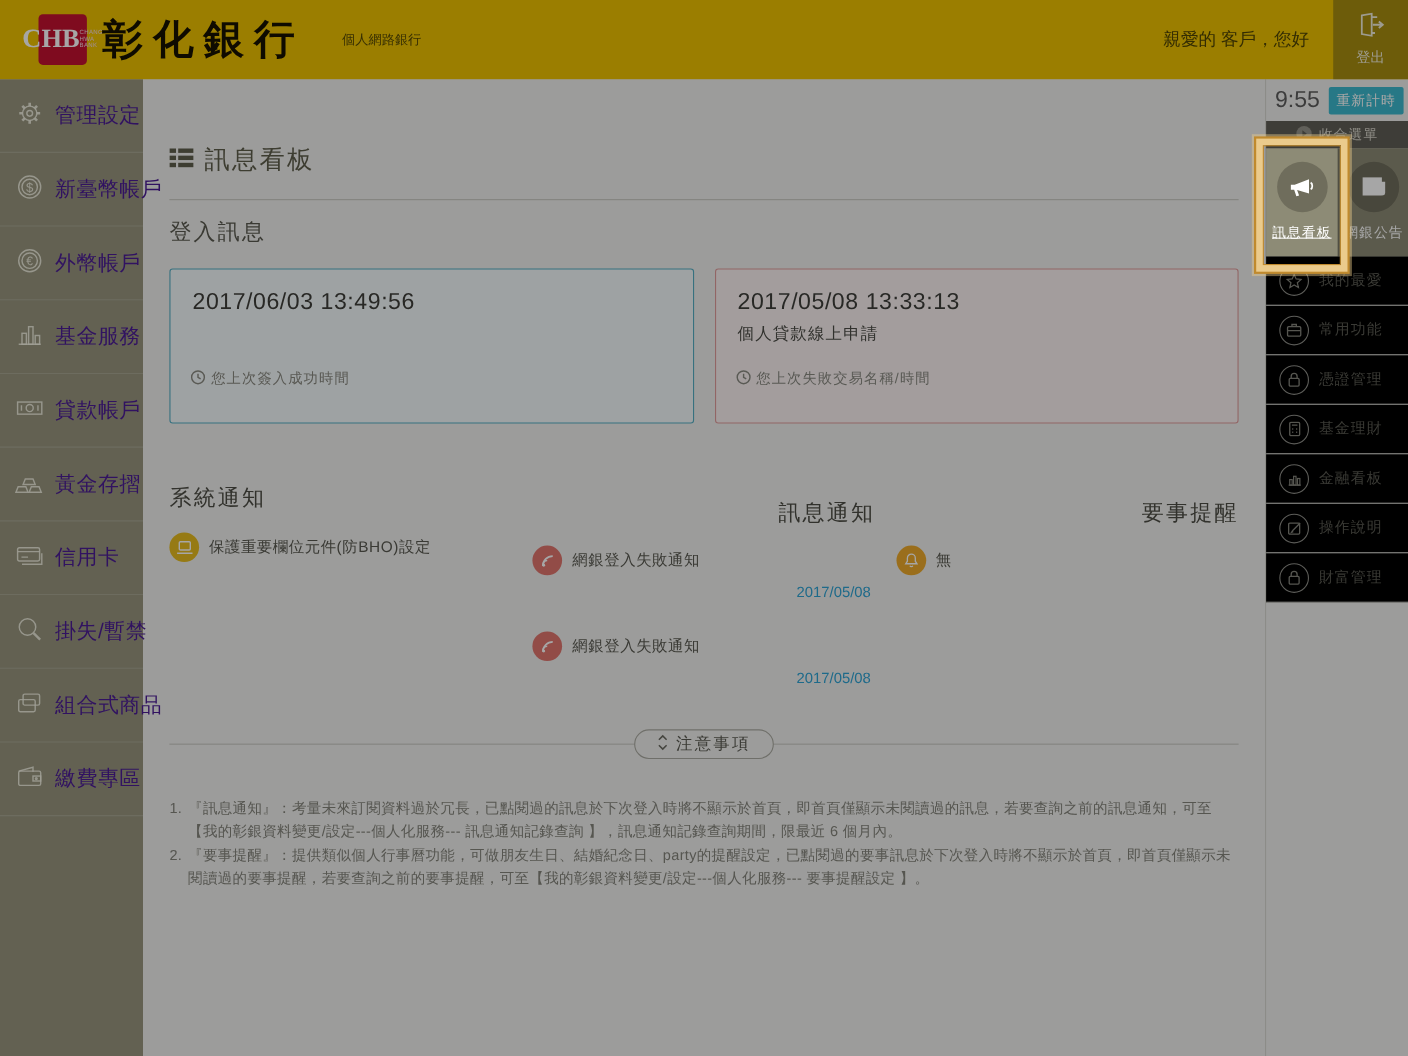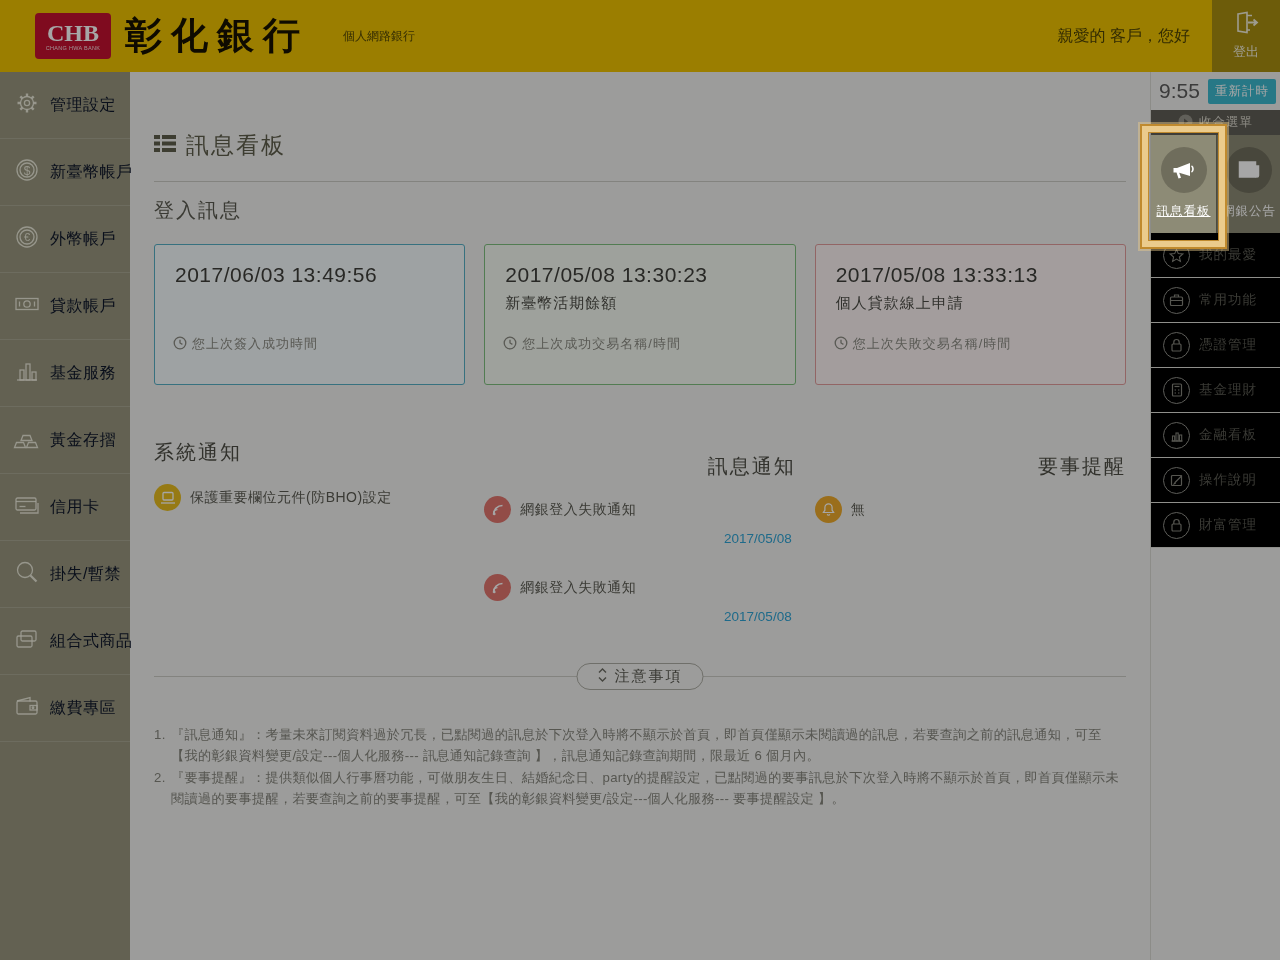--- a/index.html
+++ b/index.html
@@ -2,41 +2,41 @@
 <html style="--gold: #EEC200; --gold-dark: #A88E10; --brand-red: #C41230; --sidebar-olive: #98967F; --tile-olive: #8D8B76; --tile-circle: #6F6D5C; --collapse-bar: #605E56; --teal: #3CB9CE; --card1-accent: #55AEC4; --card2-accent: #7FBF7F; --card3-accent: #E09C9C; --badge-yellow: #E6BC1F; --badge-red: #E0756E; --badge-orange: #EDAA2B; --link-teal: #2FA3D4; --highlight-line: #C08A2E; --highlight-band: #EBCB8C;"><head>
 <meta charset="utf-8">
 <style>
   * { margin:0; padding:0; box-sizing:border-box; }
   html,body { width:1280px; height:960px; }
   body { font-family:"Liberation Sans", sans-serif; background:#F0F0EE; overflow:hidden; }
   .page { position:relative; width:1280px; height:960px; overflow:hidden; }
 
   
   .header { height:72px; background:var(--gold,#EEC200); display:flex; align-items:center; position:relative; }
-  .logo-box { width:76px; height:46px; margin-left:35px; background:var(--brand-red,#C41230); border-radius:4px;
-              display:flex; flex-direction:column; align-items:center; justify-content:center; }
+  .logo-box { width:44px; height:46px; margin-left:35px; background:var(--brand-red,#C41230); border-radius:4px;
+              display:flex; flex-direction:row; align-items:center; justify-content:center; }
   .logo-abbr { color:#fff; font-family:"Liberation Serif", serif; font-weight:bold; font-size:24px; line-height:24px; }
   .logo-sub { color:#F5D9DE; font-size:5.5px; letter-spacing:.3px; }
   .bank-name { margin-left:14px; font-family:"Liberation Serif", serif; font-weight:bold; font-size:37px;
                color:#171200; letter-spacing:9px; }
   .portal { margin-left:34px; font-size:12px; color:#574A05; }
   .greeting { margin-left:auto; margin-right:22px; font-size:16px; color:#4F4405; }
   .logout { width:68px; height:72px; background:var(--gold-dark,#A88E10); display:flex; flex-direction:column;
             align-items:center; justify-content:center; gap:5px; cursor:pointer; }
   .logout span { color:#F2EFDC; font-size:13px; }
 
   
   .app-body { display:flex; height:888px; }
 
   
   .lsb { width:130px; background:var(--sidebar-olive,#98967F); flex:none; }
   .lsb-item { height:67px; display:flex; align-items:center; gap:9px; padding-left:13px;
               border-bottom:1px solid rgba(255,255,255,0.16); cursor:pointer; }
   .lsb-item svg { flex:none; stroke:rgba(246,244,230,0.85); fill:none; stroke-width:1.3; }
-  .lsb-item .lbl { color:#0f172a; font-size:16px; letter-spacing:.5px; white-space:nowrap; }
+  .lsb-item .lbl { color:#4c1d95; font-size:19px; letter-spacing:.5px; white-space:nowrap; }
 
   
   .main { flex:1; padding:58px 24px 0 24px; min-width:0; }
   .page-title { display:flex; align-items:center; gap:10px; color:#5F5E4C; }
   .page-title h1 { font-size:23px; font-weight:normal; letter-spacing:2px; }
   .rule { border:none; border-top:1px solid #C9C9C3; margin-top:20px; }
   .login-title { margin-top:15px; font-size:20px; color:#5A5A50; letter-spacing:2px; }
 
   .cards { display:flex; gap:19px; margin-top:20px; }
   .card { flex:1; height:141px; border-radius:3px; border:1px solid; padding:18px 20px 14px; position:relative; }
@@ -163,35 +163,35 @@
         <span><svg width="28" height="28" viewBox="0 0 28 28">
               <circle cx="14" cy="14" r="10"></circle>
               <circle cx="14" cy="14" r="7"></circle>
               <text x="14" y="18" text-anchor="middle" font-size="11" fill="rgba(246,244,230,0.85)" stroke="none">€</text>
             </svg></span>
         <span class="lbl">外幣帳戶</span>
       </div>
 
       <div class="lsb-item">
         <span><svg width="28" height="28" viewBox="0 0 28 28">
-              <rect x="3" y="8.5" width="22" height="11"></rect>
-              <circle cx="14" cy="14" r="3.2"></circle>
-              <path d="M6.5 11.5v5M21.5 11.5v5"></path>
-            </svg></span>
-        <span class="lbl">貸款帳戶</span>
-      </div>
-
-      <div class="lsb-item">
-        <span><svg width="28" height="28" viewBox="0 0 28 28">
               <path d="M4 23h20"></path>
               <rect x="7" y="13" width="4" height="10"></rect>
               <rect x="13" y="7" width="4" height="16"></rect>
               <rect x="19" y="15" width="4" height="8"></rect>
             </svg></span>
         <span class="lbl">基金服務</span>
+      </div>
+
+      <div class="lsb-item">
+        <span><svg width="28" height="28" viewBox="0 0 28 28">
+              <rect x="3" y="8.5" width="22" height="11"></rect>
+              <circle cx="14" cy="14" r="3.2"></circle>
+              <path d="M6.5 11.5v5M21.5 11.5v5"></path>
+            </svg></span>
+        <span class="lbl">貸款帳戶</span>
       </div>
 
       <div class="lsb-item">
         <span><svg width="28" height="28" viewBox="0 0 28 28">
               <path d="M10 11.5 h7 l2 5 h-11 Z"></path>
               <path d="M3.5 18.5 h7 l2 5 h-11 Z"></path>
               <path d="M15.5 18.5 h7 l2 5 h-11 Z"></path>
             </svg></span>
         <span class="lbl">黃金存摺</span>
       </div>
@@ -257,31 +257,20 @@
       <div class="cards">
         <div class="card c0">
           <div class="dt">2017/06/03 13:49:56</div>
           <div class="sub"></div>
           <div class="hint">
             <span><svg width="14" height="14" viewBox="0 0 14 14">
                   <circle cx="7" cy="7" r="5.8" stroke-width="1.3"></circle>
                   <path d="M7 3.8 V7 L9.4 8.4" stroke-width="1.3"></path>
                 </svg></span>
             <span>您上次簽入成功時間</span>
-          </div>
-        </div>
-        <div class="card c1">
-          <div class="dt">2017/05/08 13:30:23</div>
-          <div class="sub">新臺幣活期餘額</div>
-          <div class="hint">
-            <span><svg width="14" height="14" viewBox="0 0 14 14">
-                  <circle cx="7" cy="7" r="5.8" stroke-width="1.3"></circle>
-                  <path d="M7 3.8 V7 L9.4 8.4" stroke-width="1.3"></path>
-                </svg></span>
-            <span>您上次成功交易名稱/時間</span>
           </div>
         </div>
         <div class="card c2">
           <div class="dt">2017/05/08 13:33:13</div>
           <div class="sub">個人貸款線上申請</div>
           <div class="hint">
             <span><svg width="14" height="14" viewBox="0 0 14 14">
                   <circle cx="7" cy="7" r="5.8" stroke-width="1.3"></circle>
                   <path d="M7 3.8 V7 L9.4 8.4" stroke-width="1.3"></path>
                 </svg></span>

